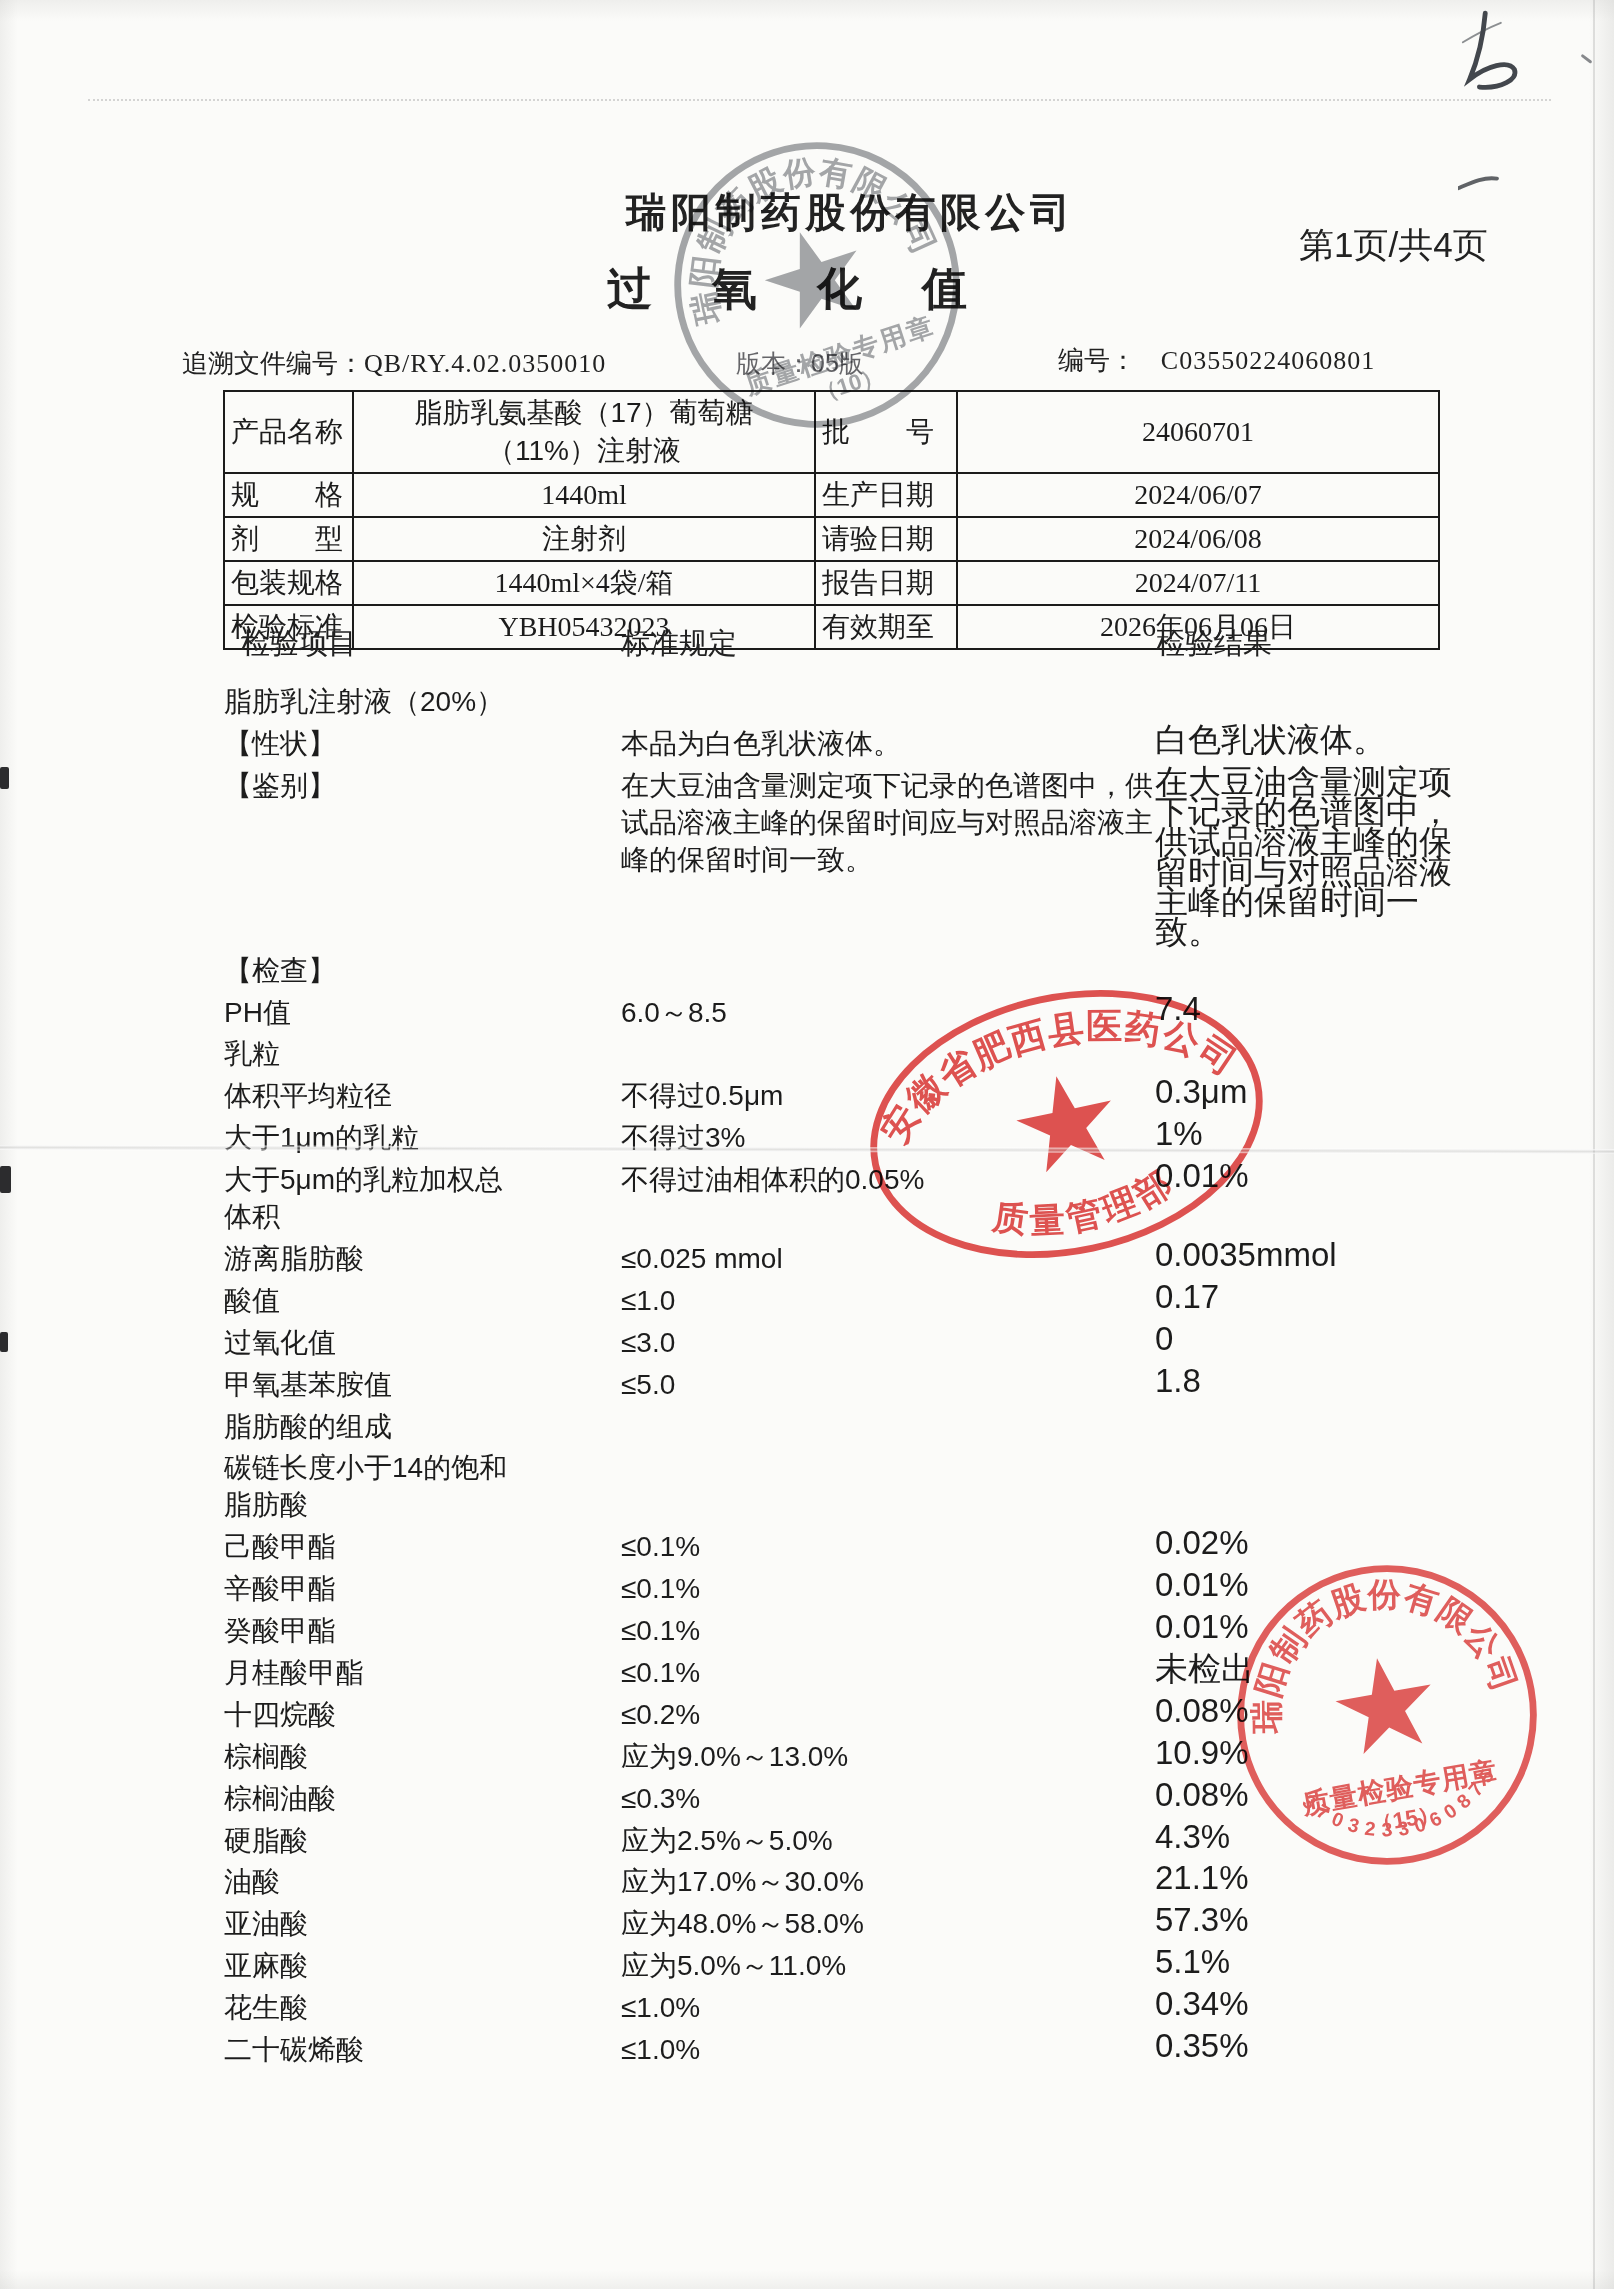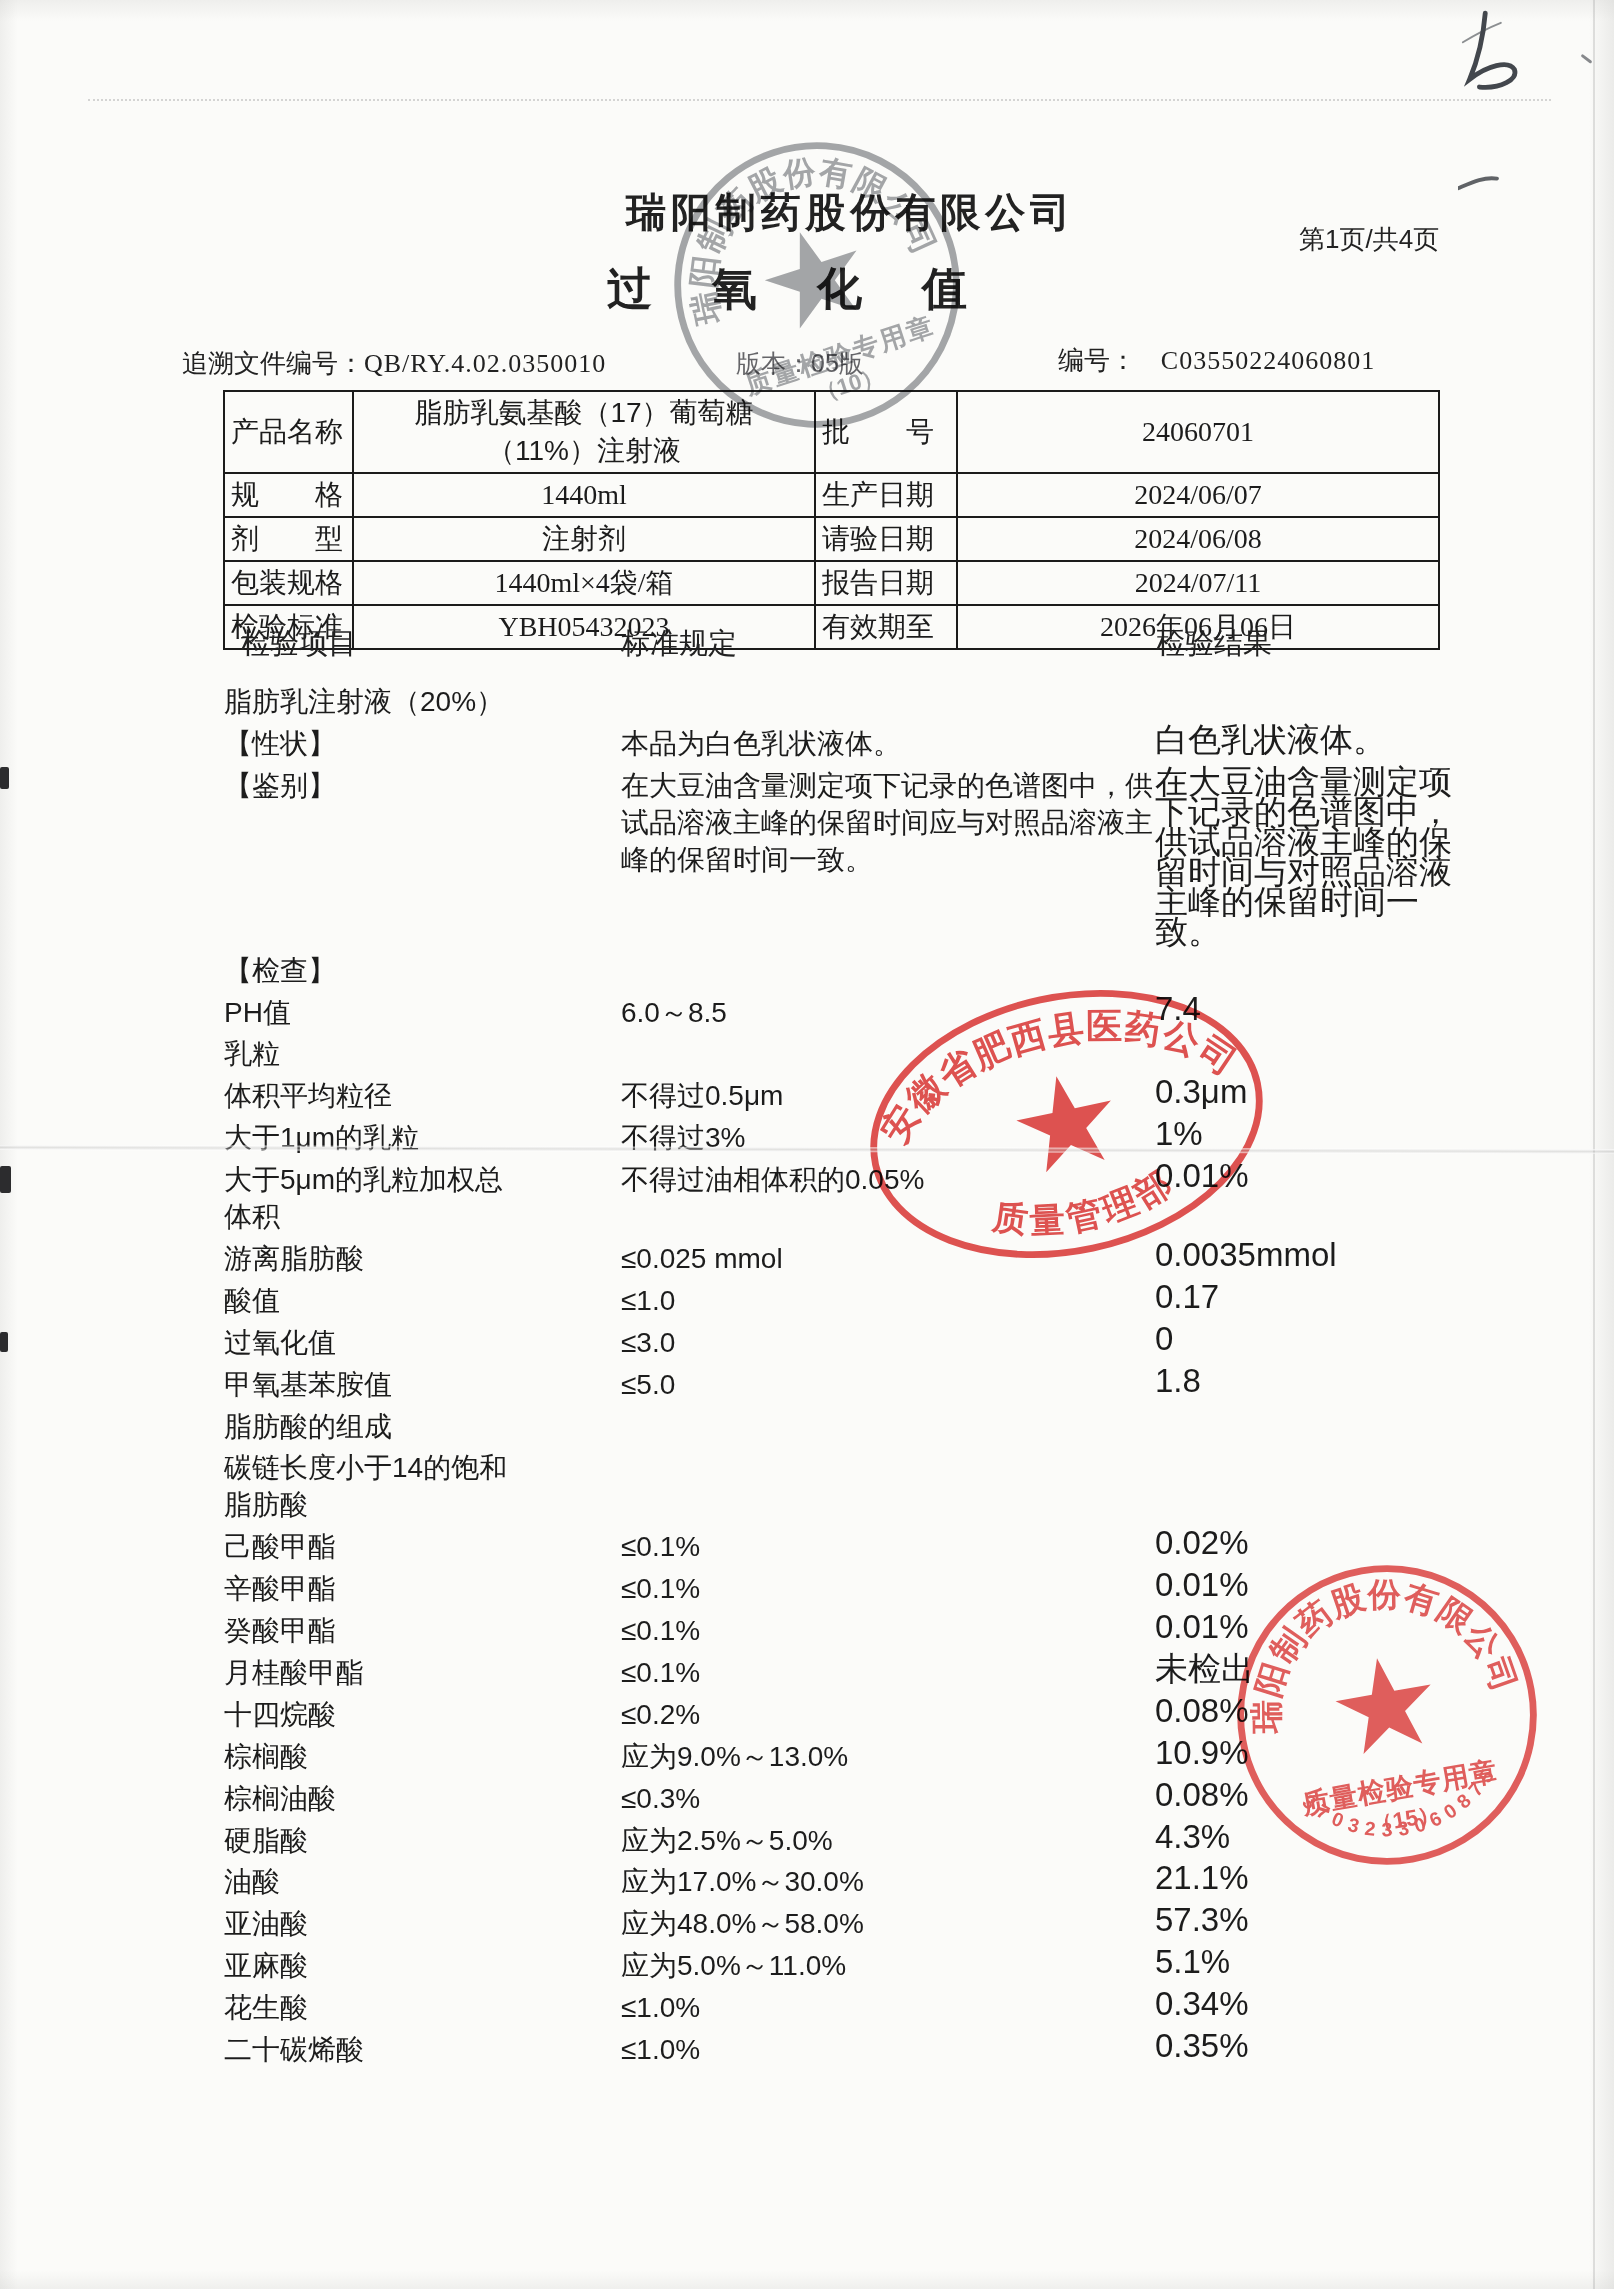--- a/index.html
+++ b/index.html
@@ -8,21 +8,21 @@
          background:
            linear-gradient(90deg, rgba(200,200,198,.25) 0, rgba(255,255,255,0) 17.6px),
            linear-gradient(270deg, rgba(205,205,203,.35) 0, rgba(255,255,255,0) 25px),
            linear-gradient(180deg, rgba(210,210,208,.30) 0, rgba(255,255,255,0) 21.5px),
            linear-gradient(0deg, rgba(210,210,208,.30) 0, rgba(255,255,255,0) 19.5px),
            #fbfbf9;
          color:#1c1c1c;}
   .abs{position:absolute;}
   .company-title{font-size:40px; font-weight:600; letter-spacing:4.9px; color:#222;}
   .report-title{font-size:45px; font-weight:700; letter-spacing:60px; color:#222; white-space:nowrap;}
-  .page-indicator{font-size:26px; color:#222;}
+  .page-indicator{font-size:35px; color:#222;}
   .meta-line{font-size:26px; color:#222; white-space:nowrap;}
   .meta-num{font-family:"Liberation Serif", serif; letter-spacing:1px;}
   .version-note{font-size:25px; color:#4c4c50; opacity:.85;}
 
   
   table.info{border-collapse:collapse; table-layout:fixed; width:1215px; background:transparent;margin-left:12px;}
   table.info td{border:2px solid #1b1b1b; font-size:28px; padding:2px 5.9px; vertical-align:middle;}
   table.info{border:2.9px solid #1b1b1b;}
   td.lbl{text-align:left; padding-left:9.8px; white-space:nowrap;}
   td.val{text-align:center; font-family:"Liberation Serif", serif;}

